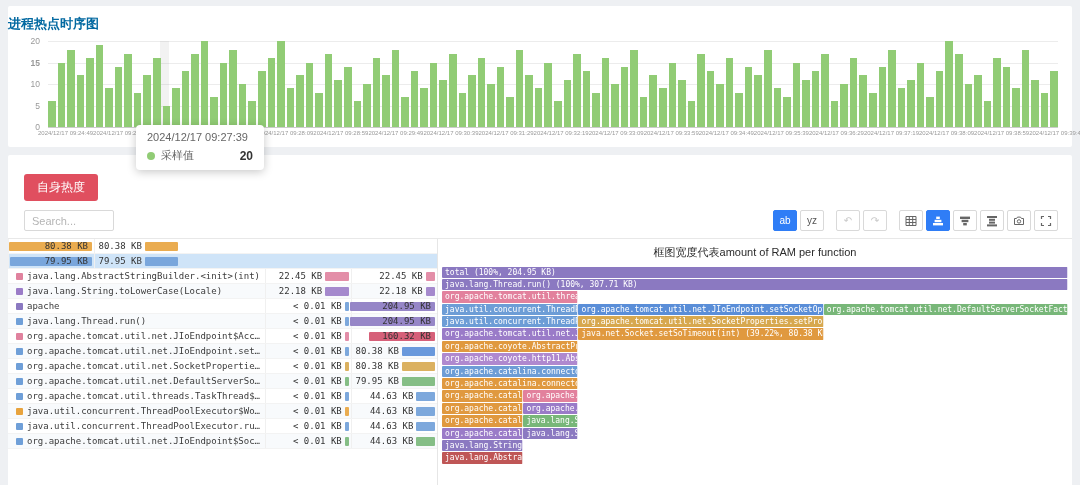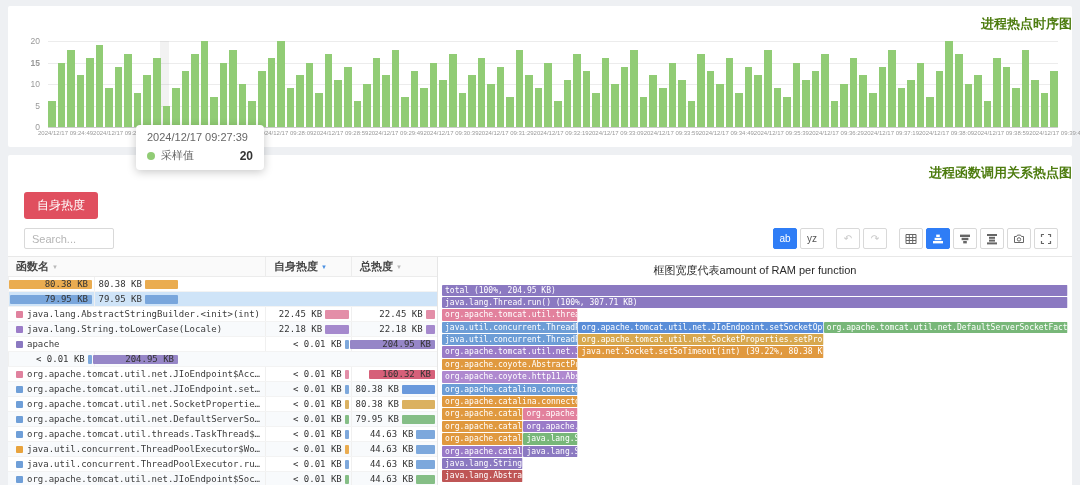--- a/index.html
+++ b/index.html
@@ -7,21 +7,21 @@
   body {
     width:1080px; height:485px; overflow:hidden;
     background:#eef0f3;
     font-family:"Liberation Sans","DejaVu Sans",sans-serif;
     color:#333;
   }
   .card { background:#fff; border-radius:2px; }
 
   
   .ts-card { margin:6px 8px 0 8px; height:141px; position:relative; padding-top:9px; }
-  .panel-title { text-align:right; font-size:13px; font-weight:bold; color:#4d7c0f; }
+  .panel-title { text-align:left; font-size:13px; font-weight:bold; color:#0369a1; }
   .ts-chart { position:relative; margin:8px 10px 0 10px; height:86px; }
   .ts-plot { position:absolute; left:30px; right:4px; top:0; bottom:0; }
   .gridline { position:absolute; left:0; right:0; height:0; border-top:1px solid #ececec; }
   .gridline.axis { border-top:1px solid #ccc; }
   .ts-bars { position:absolute; left:0; right:0; top:0; bottom:0; display:flex; align-items:flex-end; gap:2px; }
   .ts-bar { flex:1 1 0; background:#91cc75; min-width:2px; }
   .ts-ylabels { position:absolute; left:0; top:0; bottom:0; width:26px; }
   .ts-ylabels span { position:absolute; right:4px; transform:translateY(-50%); font-size:8.5px; color:#999; }
   .ts-xaxis { display:flex; justify-content:space-between; margin:3px 4px 0 30px; font-size:6px; color:#9a9a9a; white-space:nowrap; }
   .ts-xaxis span { flex:0 0 auto; }
@@ -248,21 +248,20 @@
       <span>2024/12/17 09:35:39</span>
       <span>2024/12/17 09:36:29</span>
       <span>2024/12/17 09:37:19</span>
       <span>2024/12/17 09:38:09</span>
       <span>2024/12/17 09:38:59</span>
       <span>2024/12/17 09:39:49</span>
     </div>
 </div>
 
 <div class="card fg-card">
-  <div class="panel-title">进程函数调用关系热点图</div>
 
   <div class="fg-btn-row">
     <button class="fullscreen-btn">自身热度</button>
   </div>
 
   <div class="fg-tool-row">
     <input class="search-input" type="text" placeholder="Search..." style="">
     <div class="toolbar">
       <button class="tb-btn active">ab</button>
       <button class="tb-btn">yz</button>
@@ -310,34 +309,20 @@
       <button class="tb-btn">
         <svg width="12" height="12" viewBox="0 0 12 12">
             <path d="M1.5 4V1.5H4M8 1.5h2.5V4M10.5 8v2.5H8M4 10.5H1.5V8" stroke="#666" stroke-width="1.2" fill="none"></path>
           </svg>
       </button>
     </div>
   </div>
 
   <div class="fg-main">
     <div class="fn-table">
-      <div class="tbl-header">
-          <div class="th th-name">
-            <span>函数名</span>
-            <span class="caret">▼</span>
-          </div>
-          <div class="th th-num">
-            <span>自身热度</span>
-            <span class="caret active">▼</span>
-          </div>
-          <div class="th th-num">
-            <span>总热度</span>
-            <span class="caret">▼</span>
-          </div>
-        </div>
       <div>
           <div class="tbl-row">
             <div class="td-num">
               <div class="heat-bar" style="width: 98%; background: rgb(232, 163, 61);"></div>
               <span class="heat-val" style="right: 6px;">80.38 KB</span>
             </div>
             <div class="td-num">
               <div class="heat-bar" style="width: 39%; background: rgb(232, 163, 61);"></div>
               <span class="heat-val" style="right: calc(39% + 5px);">80.38 KB</span>
             </div>
@@ -388,20 +373,24 @@
             <div class="td-num">
               <div class="heat-bar" style="width: 5%; background: rgb(111, 159, 216);"></div>
               <span class="heat-val" style="right: calc(5% + 5px);">&lt; 0.01 KB</span>
             </div>
             <div class="td-num">
               <div class="heat-bar" style="width: 100%; background: rgb(139, 121, 193);"></div>
               <span class="heat-val" style="right: 6px;">204.95 KB</span>
             </div>
           </div>
           <div class="tbl-row">
+            <div class="td-name">
+              <span class="chip" style="background: rgb(111, 159, 216);"></span>
+              <span class="fn-text">java.lang.Thread.run()</span>
+            </div>
             <div class="td-num">
               <div class="heat-bar" style="width: 5%; background: rgb(111, 159, 216);"></div>
               <span class="heat-val" style="right: calc(5% + 5px);">&lt; 0.01 KB</span>
             </div>
             <div class="td-num">
               <div class="heat-bar" style="width: 100%; background: rgb(139, 121, 193);"></div>
               <span class="heat-val" style="right: 6px;">204.95 KB</span>
             </div>
           </div>
           <div class="tbl-row">

